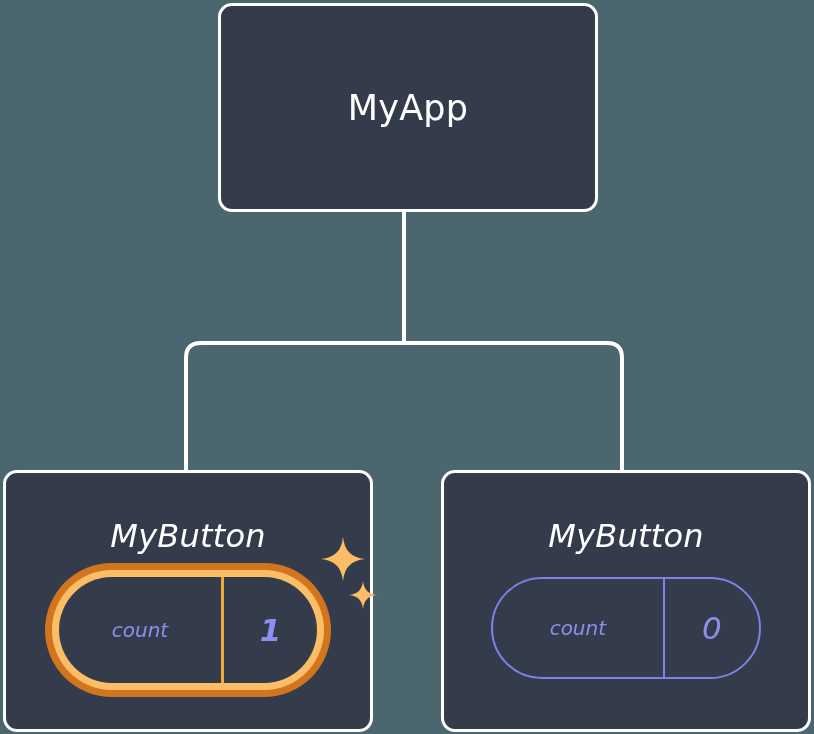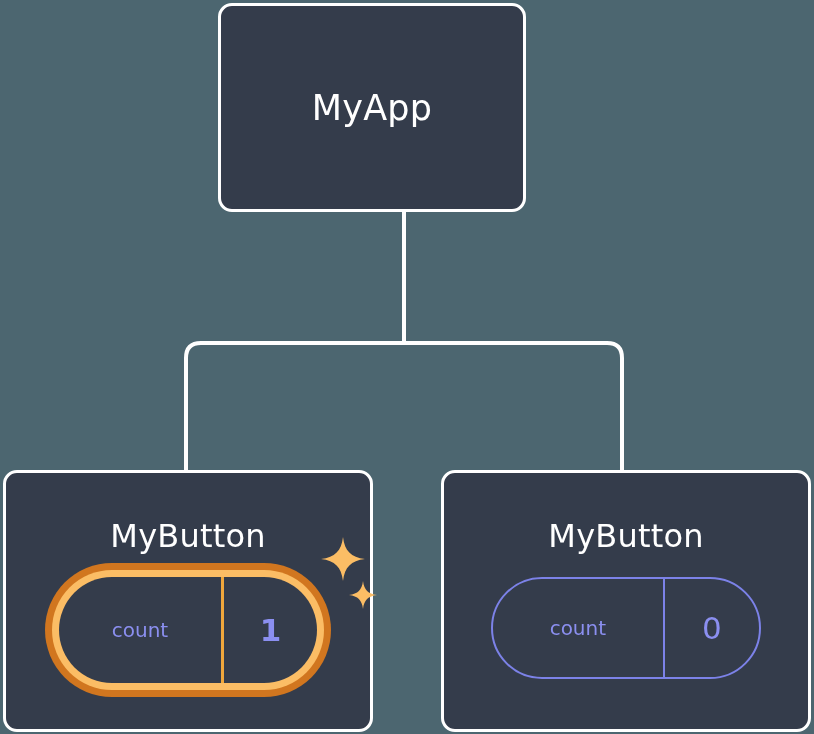--- a/index.html
+++ b/index.html
@@ -34,28 +34,29 @@
     background: #343c4b;
     border: 3px solid #ffffff;
     border-radius: 14px;
     display: flex;
     flex-direction: column;
     align-items: center;
   }
   .node-root {
     left: 218px;
     top: 3px;
-    width: 308px;
+    width: 380px;
     height: 209px;
     justify-content: center;
   }
   .node-child {
     top: 470px;
     height: 262px;
     justify-content: flex-start;
+    font-style: italic;
   }
   .node-child-left  { left: 3px;   width: 370px; }
   .node-child-right { left: 441px; width: 370px; }
 
   .node-title {
     color: #ffffff;
     font-weight: 400;
     letter-spacing: 0.2px;
     white-space: nowrap;
   }

